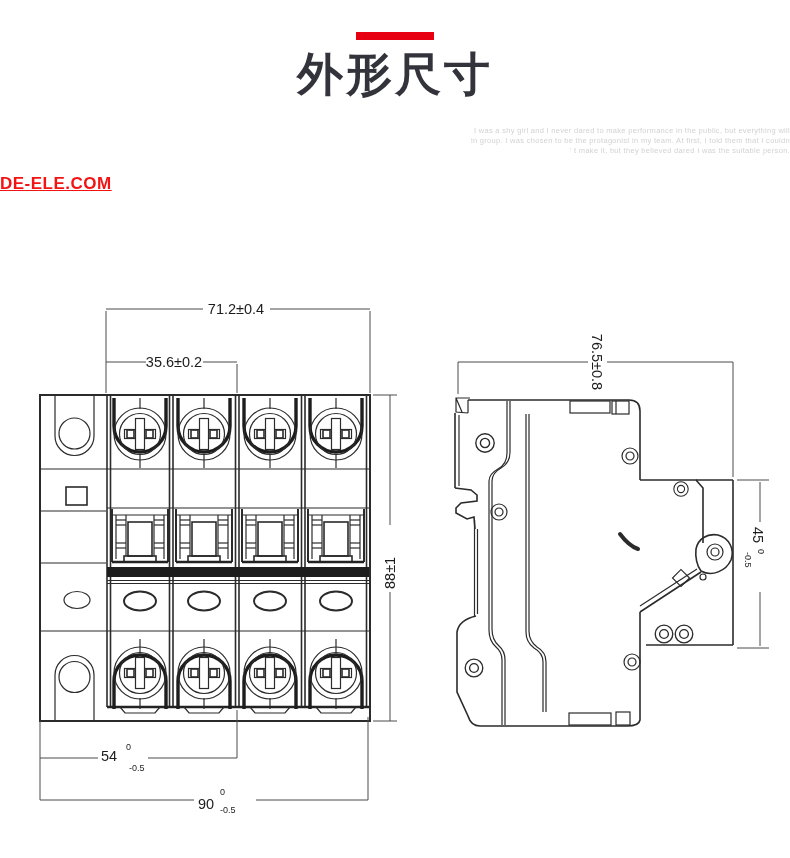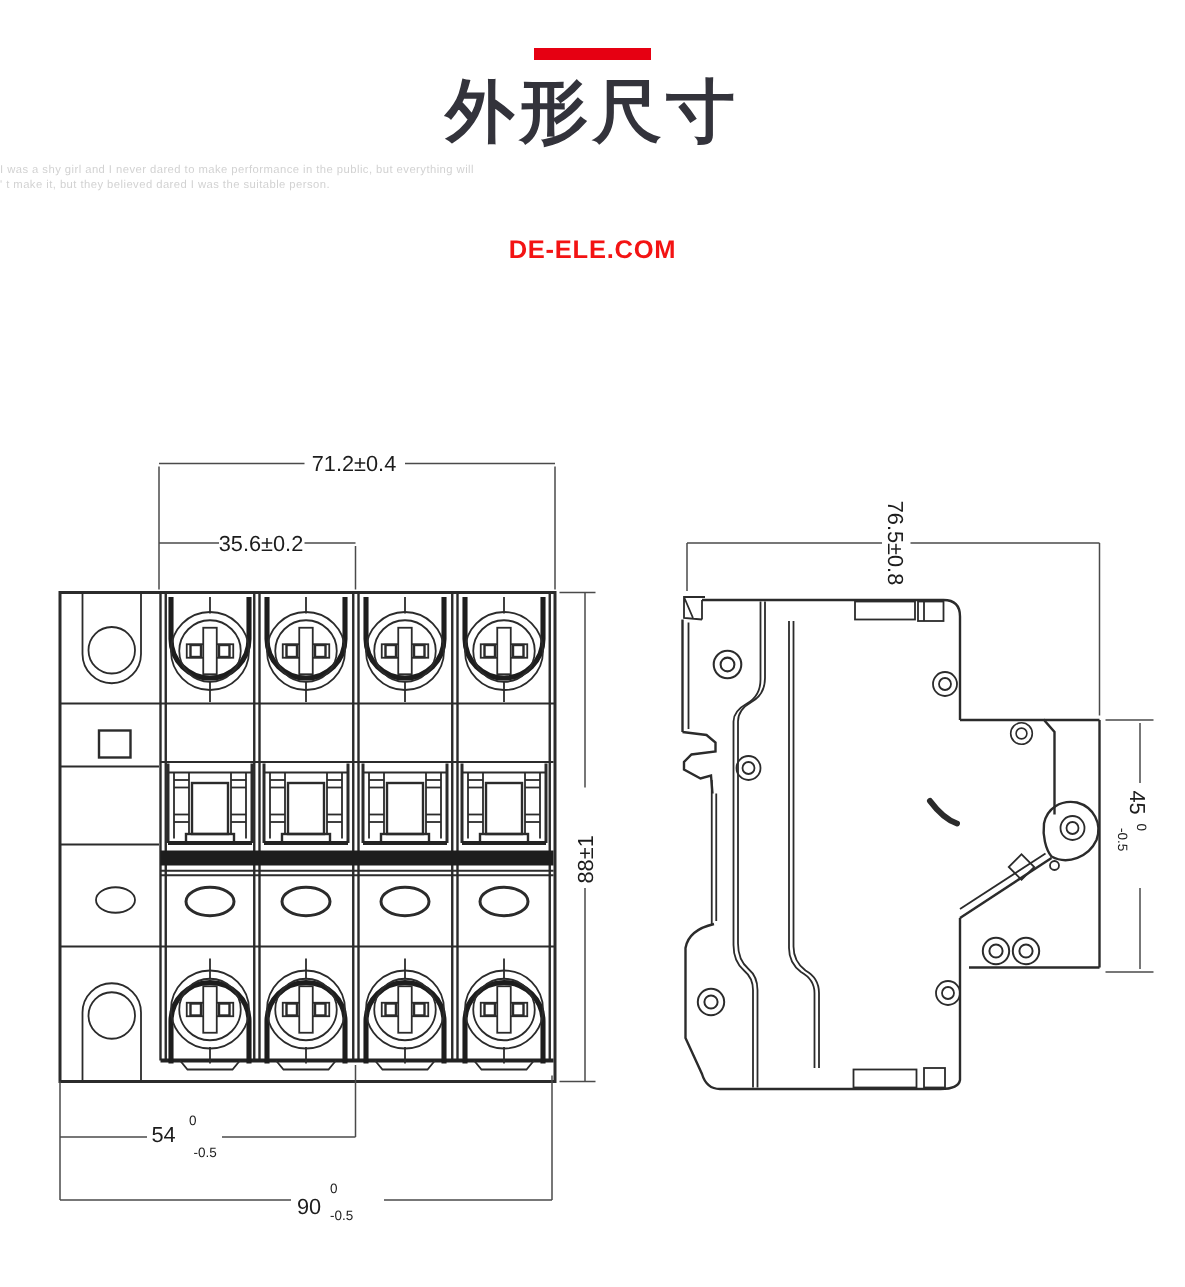--- a/index.html
+++ b/index.html
@@ -2,24 +2,24 @@
 <html><head>
 <meta charset="utf-8">
 <style>
   html,body{margin:0;padding:0;background:#ffffff;}
   .page{position:relative;width:790px;height:858px;background:#fff;overflow:hidden;
         font-family:"Liberation Sans",sans-serif;}
   .red-bar{width:78px;height:8px;background:#e60012;margin:32px auto 0 auto;}
   .page-title{margin:8px 0 0 0;text-align:center;font-size:46px;line-height:52px;
         font-weight:700;color:#33333b;letter-spacing:3px;
         font-family:"DejaVu Sans","Liberation Sans",sans-serif;}
-  .caption{margin-top:8px;text-align:left;color:#d2d2d2;font-size:7.5px;line-height:10px;
+  .caption{margin-top:26px;text-align:right;color:#d2d2d2;font-size:7.5px;line-height:10px;
         letter-spacing:.3px;}
-  .brand{margin-top:29px;text-align:center;color:#f31313;font-size:17px;font-weight:700;
-        letter-spacing:.5px;}
+  .brand{margin-top:18px;color:#f31313;font-size:17px;font-weight:700;
+        letter-spacing:.5px;text-decoration:underline;}
   svg{position:absolute;left:0;top:280px;}
   svg *{vector-effect:none;}
   .ln{stroke:#2b2b2b;fill:none;stroke-width:1.2;}
   .ln15{stroke:#2b2b2b;fill:none;stroke-width:1.6;}
   .ln2{stroke:#2b2b2b;fill:none;stroke-width:2;}
   .ln25{stroke:#232323;fill:none;stroke-width:2.6;}
   .ln3{stroke:#1d1d1d;fill:none;stroke-width:3.4;}
   .dim{stroke:#4a4a4a;fill:none;stroke-width:1;}
   .dimtxt{fill:#1c1c1c;font-size:14.5px;font-family:"Liberation Sans",sans-serif;}
   .toltxt{fill:#1c1c1c;font-size:9px;font-family:"Liberation Sans",sans-serif;}
@@ -28,20 +28,21 @@
 </head>
 <body>
 
 <div class="page">
 
   <div class="red-bar"></div>
   <h1 class="page-title">外形尺寸</h1>
 
   <div class="caption">
     <div>I was a shy girl and I never dared to make performance in the public, but everything will</div>
+    <div>in group. I was chosen to be the protagonist in my team. At first, I told them that I couldn</div>
     <div>' t make it, but they believed dared I was the suitable person.</div>
   </div>
 
   <div class="brand">DE-ELE.COM</div>
 
   <svg width="790" height="545" viewBox="0 280 790 545">
     <defs>
 
       <g id="screw">
         <line class="ln" x1="0" y1="-36" x2="0" y2="-25"></line>

